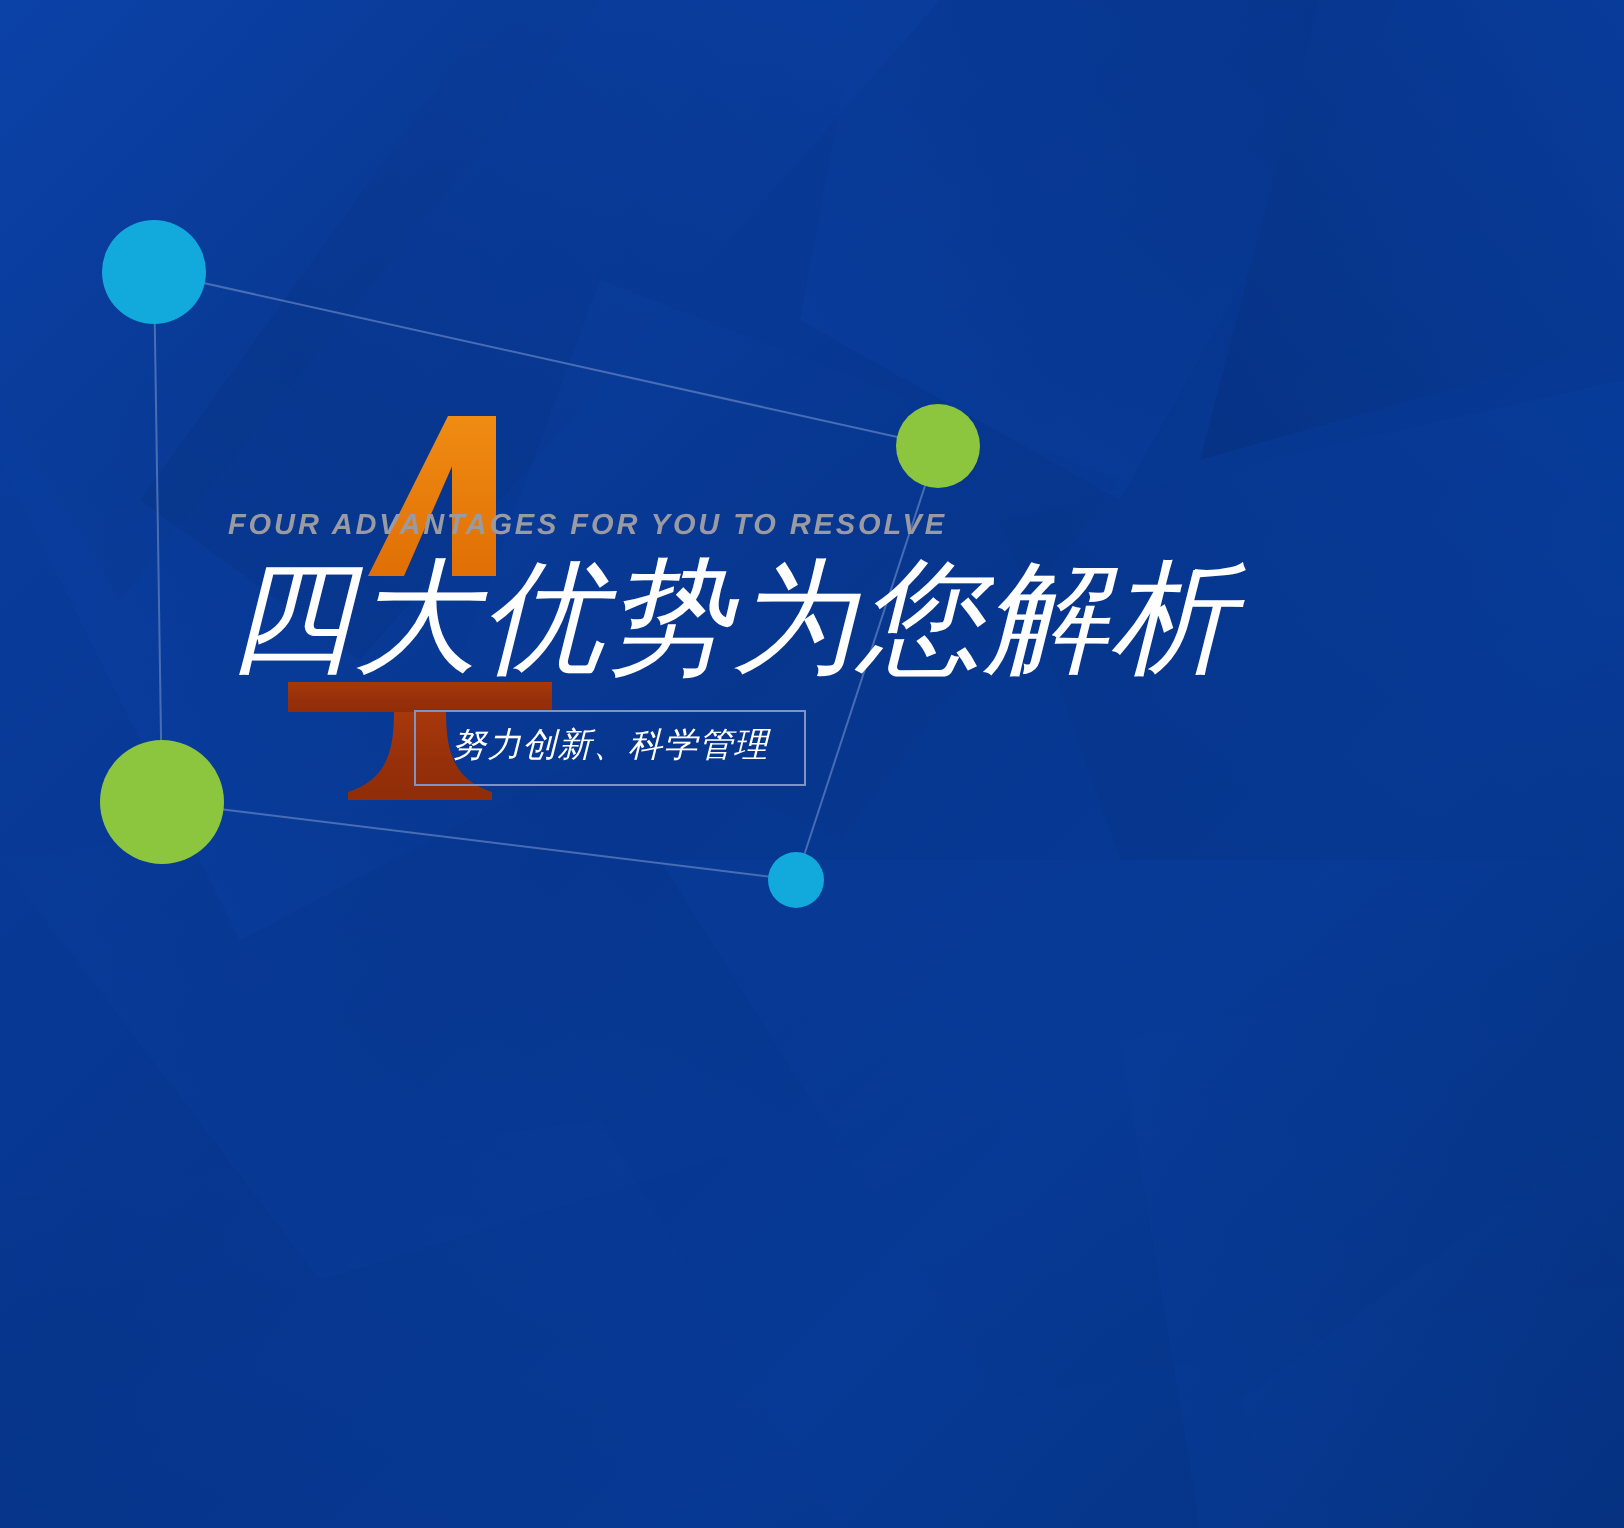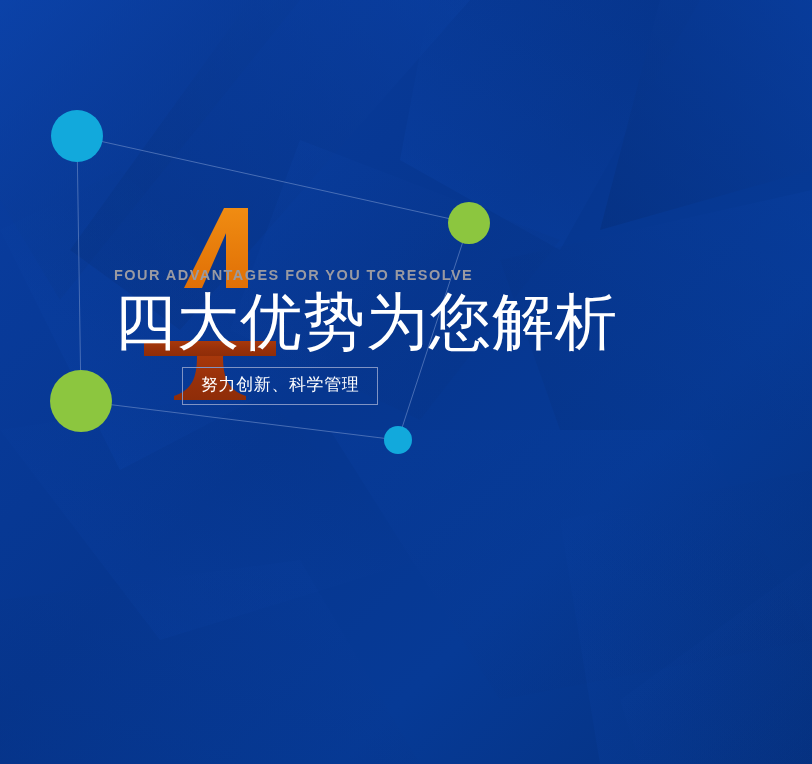--- a/index.html
+++ b/index.html
@@ -37,22 +37,23 @@
   
   .logo-mark {
     position:absolute;
     left:140px; top:200px;
     width:146px; height:210px;
     pointer-events:none;
   }
   
   .content {
     position:absolute;
-    left:114px; top:268px;
+    left:114px; top:256px;
     width:640px;
+    font-style:italic;
   }
   .eng-sub {
     color:#9a9aa2;
     font-size:14.5px;
     font-weight:bold;
     letter-spacing:1.45px;
     line-height:1.1;
     white-space:nowrap;
     text-transform:uppercase;
   }
@@ -60,21 +61,21 @@
     margin-top:5px;
     color:#ffffff;
     font-size:62px;
     font-weight:normal;
     letter-spacing:1px;
     line-height:1.08;
     white-space:nowrap;
   }
   .tagline-row {
     margin-top:11px;
-    margin-left:68px;
+    margin-left:93px;
     display:inline-block;
   }
   .tagline-box {
     display:inline-block;
     border:1px solid #7f93c4;
     padding:8px 18px 9px 18px;
     color:#ffffff;
     font-size:17px;
     letter-spacing:0.6px;
     line-height:1.1;

